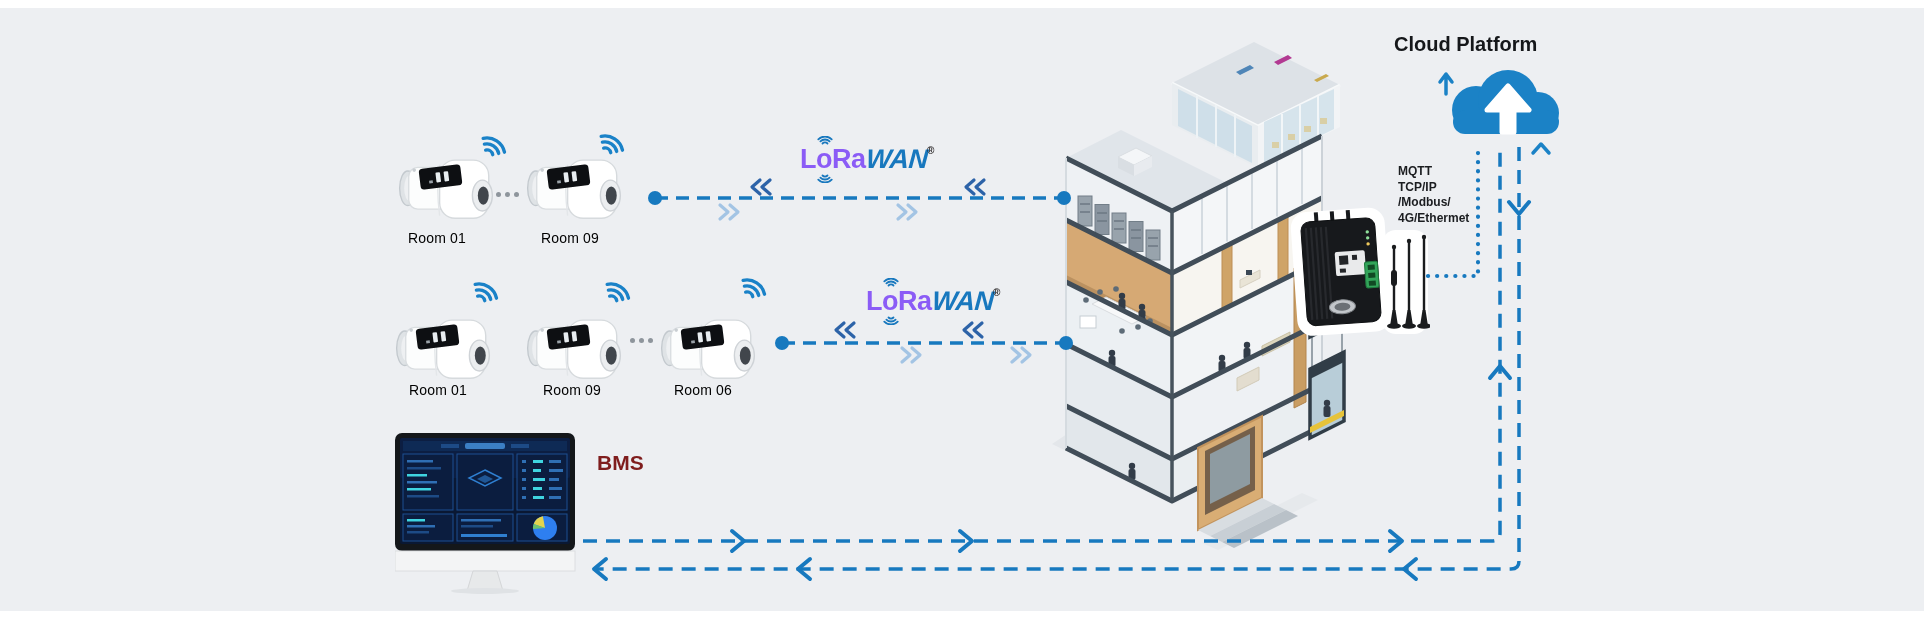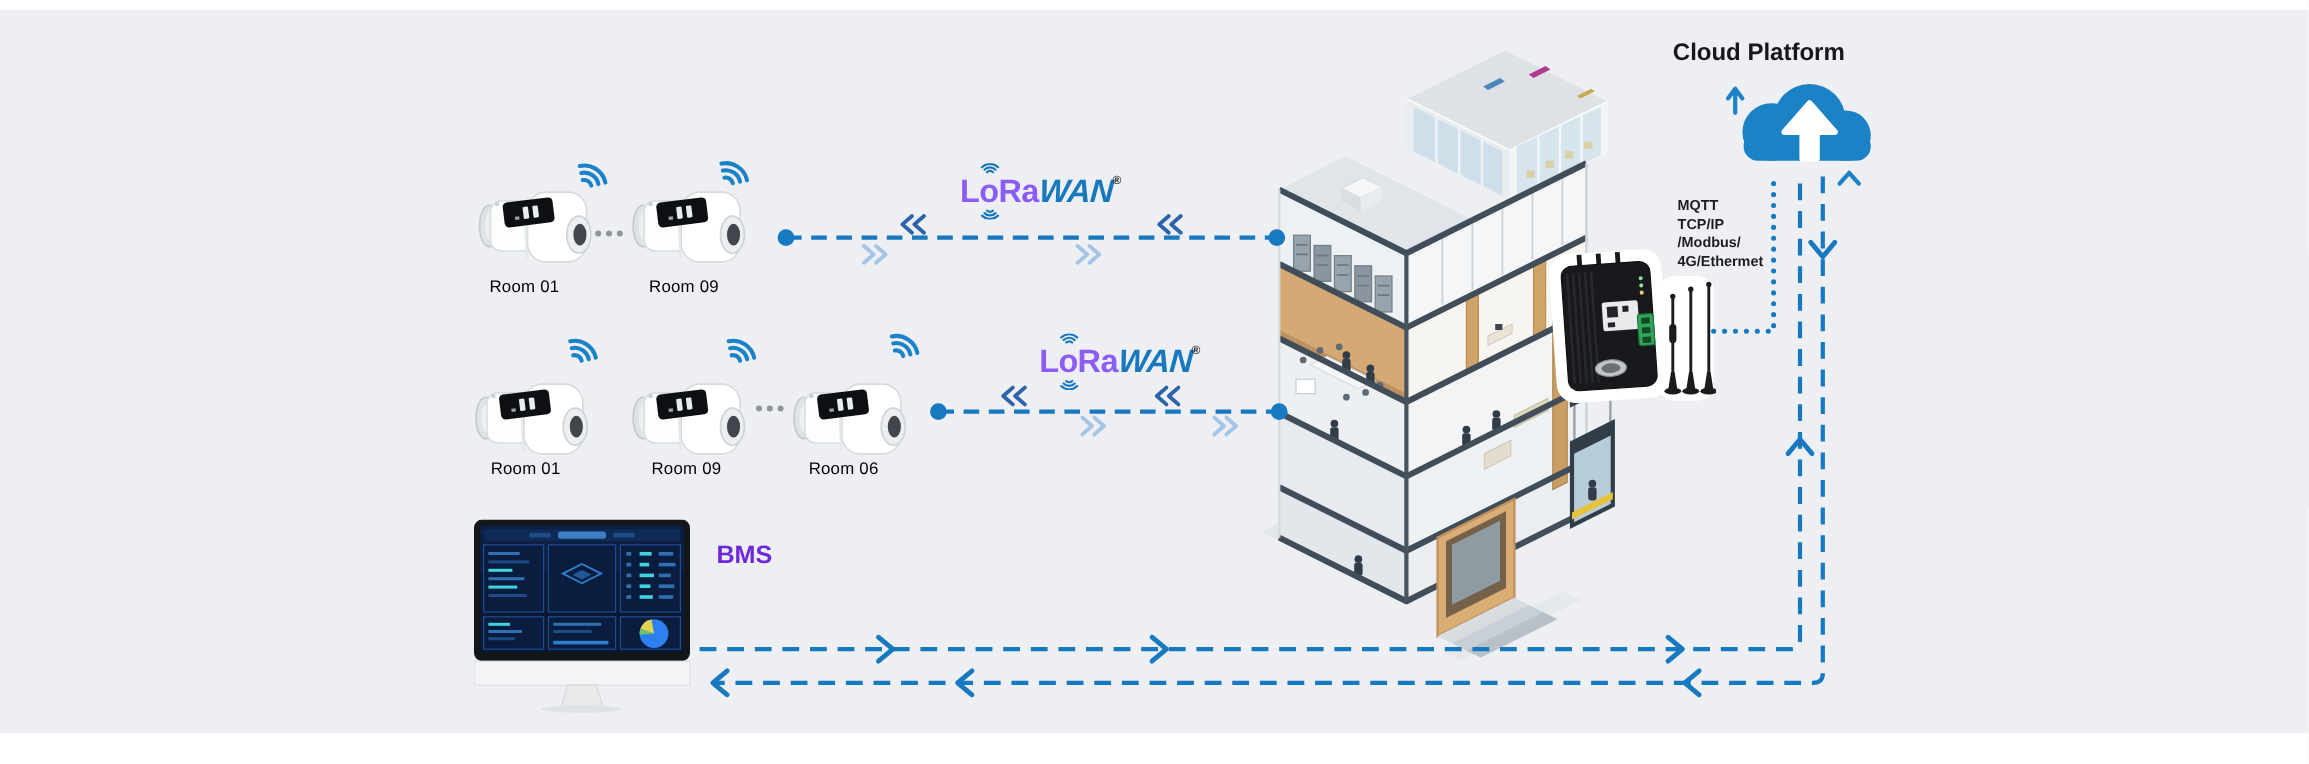--- a/index.html
+++ b/index.html
@@ -11,21 +11,21 @@
   .dots{position:absolute;display:flex;gap:4px;align-items:center;}
   .dots i{width:5px;height:5px;border-radius:50%;background:#8e959c;display:block;}
   .trv{position:absolute;width:100px;height:90px;}
   .wifi{position:absolute;width:36px;height:30px;transform:rotate(33deg);}
   .lora-logo{position:absolute;height:44px;white-space:nowrap;}
   .lora-logo .txt{position:relative;font-size:27px;font-weight:bold;letter-spacing:-0.5px;}
   .lora-black{color:#8b5cf6;}
   .lora-blue{color:#1878be;font-style:italic;transform:skewX(-4deg);display:inline-block;}
   .lora-reg{font-size:10px;color:#231f20;vertical-align:top;position:relative;top:1px;font-weight:bold;}
   .lora-arcs{position:absolute;width:24px;height:10px;}
-  .bms-label{position:absolute;font-size:21px;font-weight:bold;color:#6d28d9;}
+  .bms-label{position:absolute;font-size:21px;font-weight:bold;color:#7f1d1d;}
   .cloud-title{position:absolute;width:206px;text-align:left;font-size:20px;font-weight:bold;color:#15171a;}
   .protocols{position:absolute;width:130px;font-size:12px;font-weight:bold;color:#1b1d20;line-height:15.5px;}
   .protocols span{display:block;}
   #overlay{position:absolute;left:0;top:0;pointer-events:none;}
 </style>
 </head>
 <body>
 
 <div id="canvas">
 

